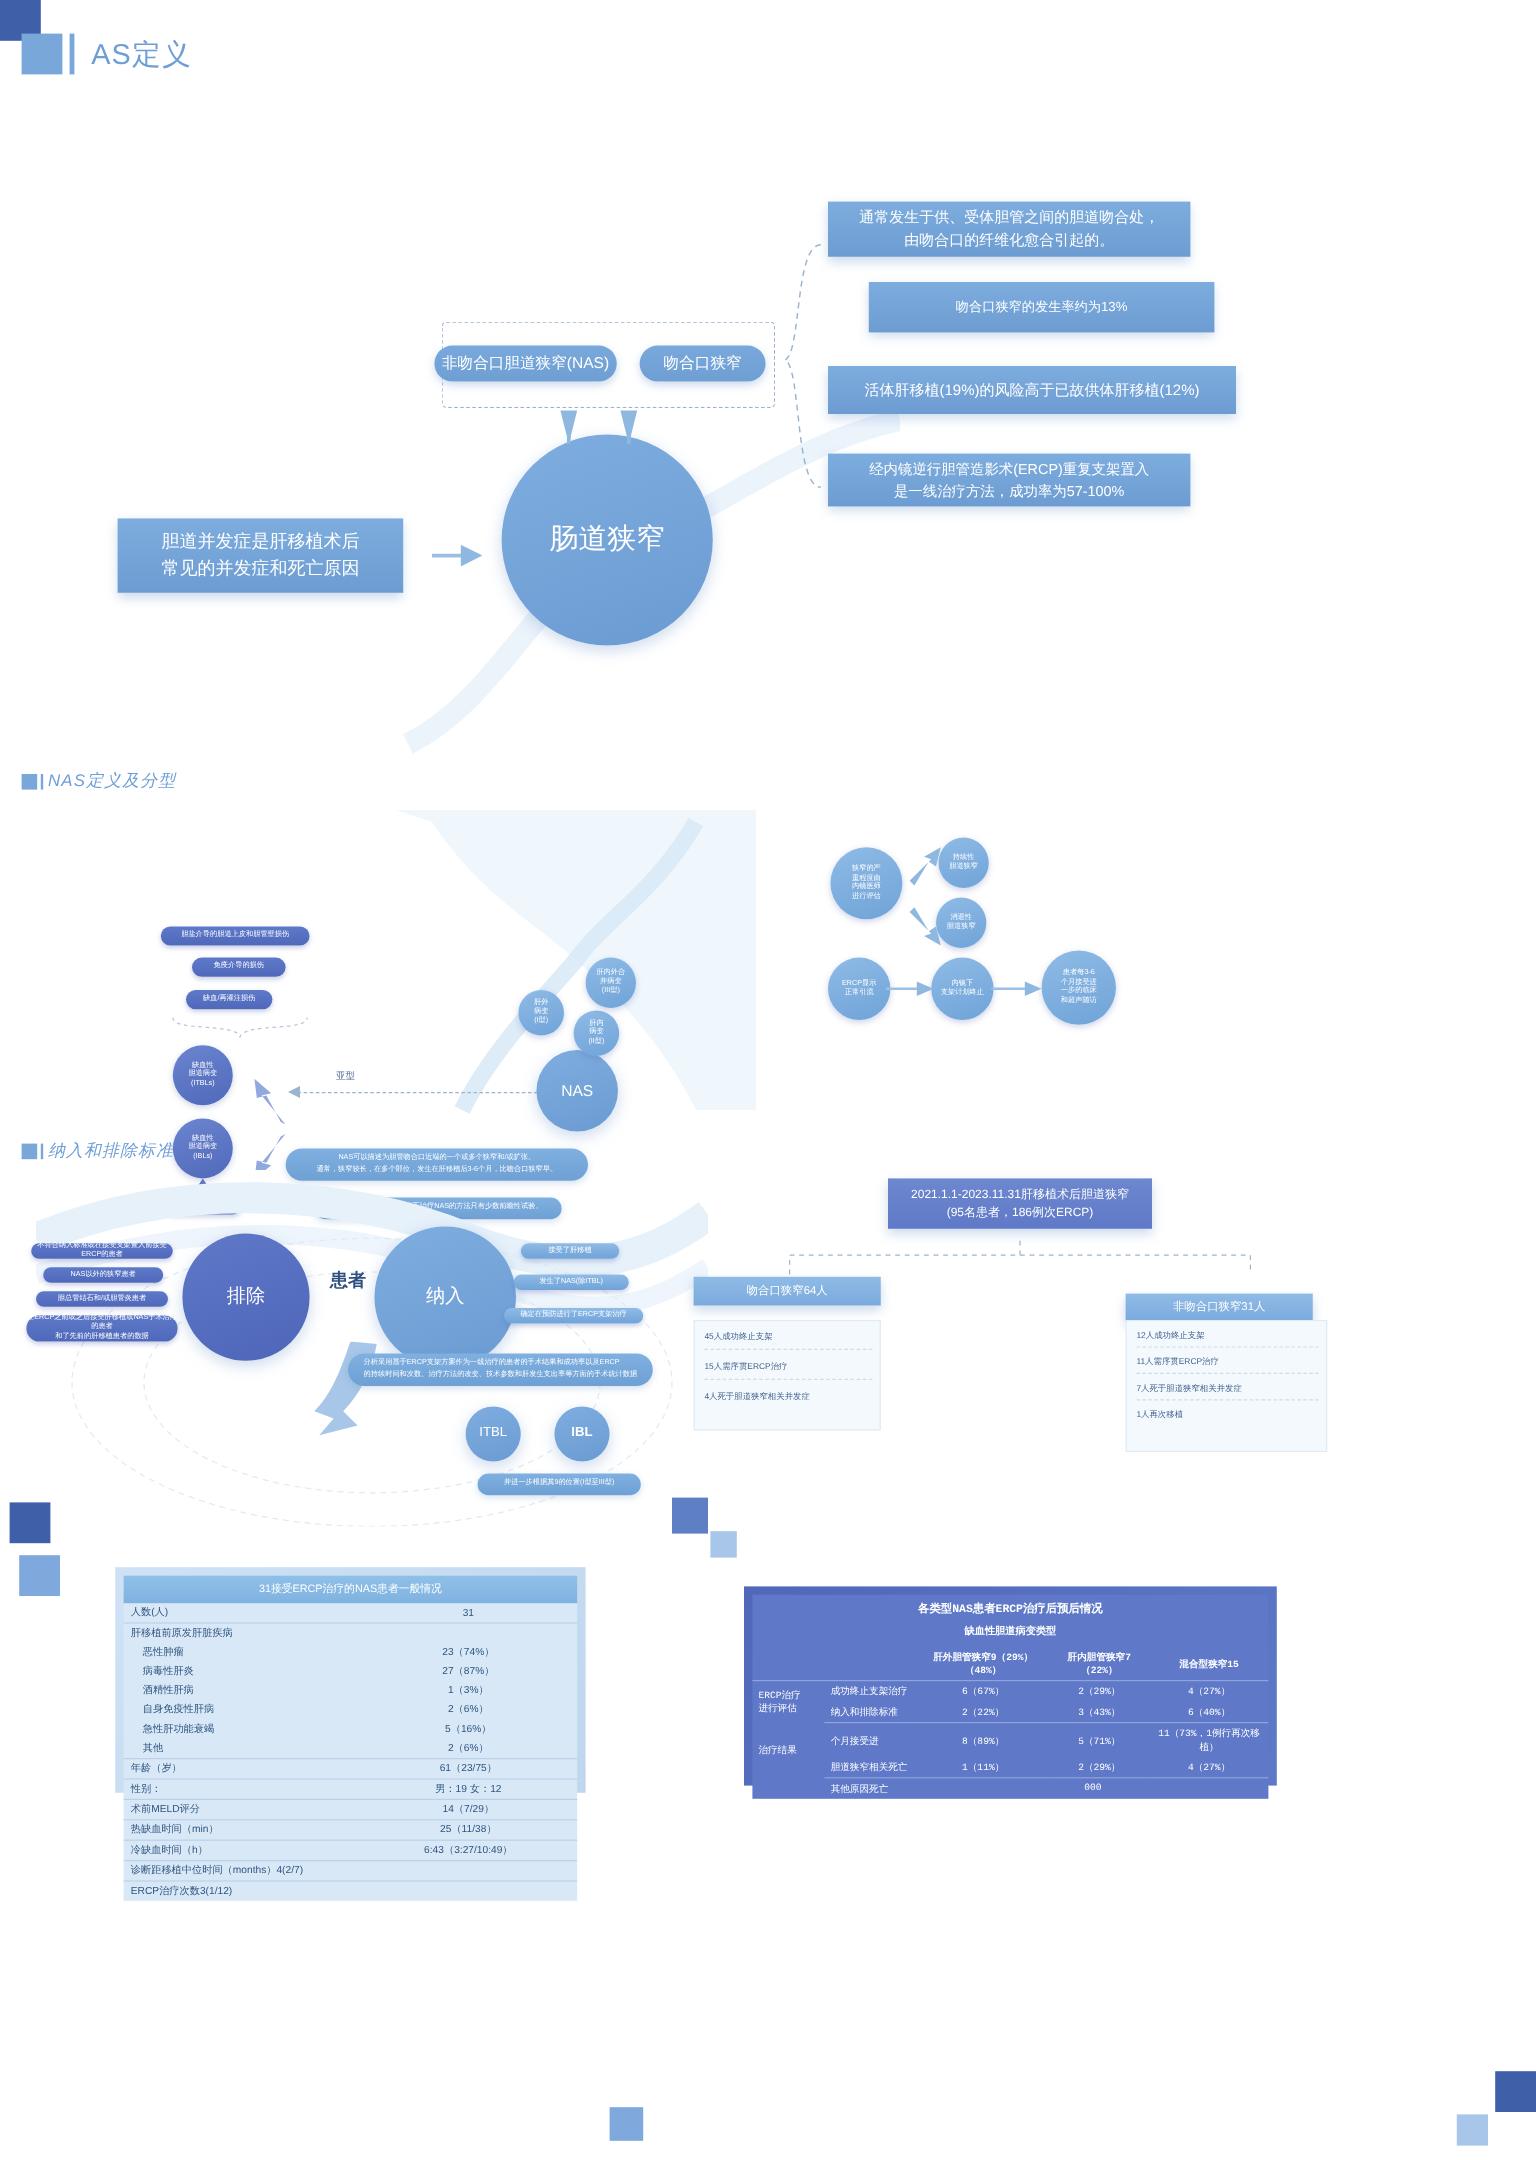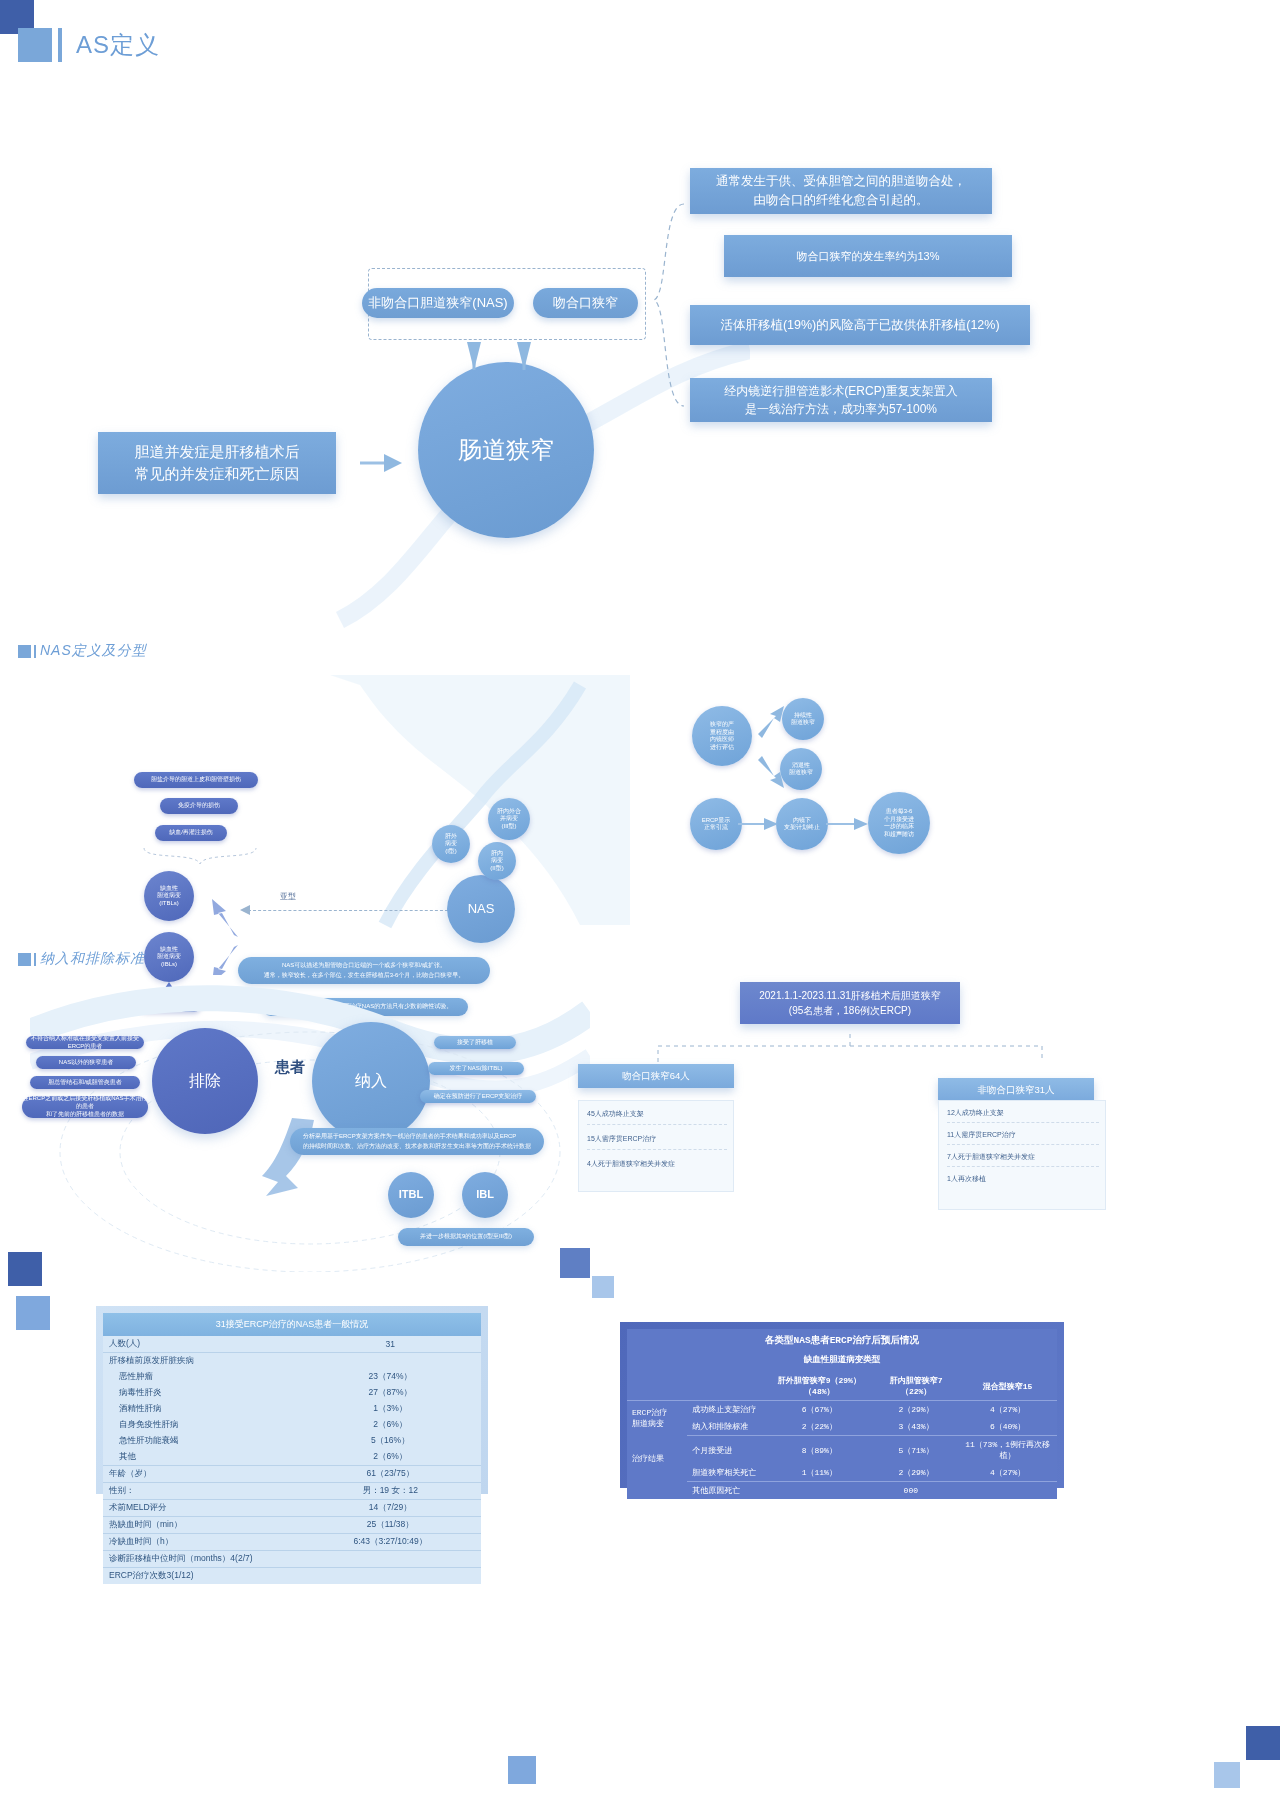--- a/index.html
+++ b/index.html
@@ -283,21 +283,21 @@
     <div class="mini-pill" style="left:428px; top:122px; width:96px; height:13px; background:linear-gradient(180deg,#8fbbe6,#6fa3d8);">发生了NAS(除ITBL)</div>
     <div class="mini-pill" style="left:420px; top:150px; width:116px; height:13px; background:linear-gradient(180deg,#8fbbe6,#6fa3d8);">确定在预防进行了ERCP支架治疗</div>
 
     <svg class="axis-free" style="left:252px; top:178px; width:90px; height:84px;" viewBox="0 0 90 84">
       <path d="M40,0 C30,30 22,46 10,58 L26,64 L14,78 L46,70 L34,58 C48,44 58,24 62,2 Z" fill="#9dc0e6" opacity=".9"></path>
     </svg>
 
     <div class="note" style="left:290px; top:188px; width:254px; white-space:pre-line; text-align:left;">分析采用基于ERCP支架方案作为一线治疗的患者的手术结果和成功率以及ERCP
 的持续时间和次数、治疗方法的改变、技术参数和肝发生支出率等方面的手术统计数据</div>
 
-    <div class="circle" style="left:388px; top:232px; width:46px; height:46px; font-size:11px; font-weight:bold;">ITBL</div>
+    <div class="circle" style="left:388px; top:232px; width:46px; height:46px; font-size:11px; font-weight:normal;">ITBL</div>
     <div class="circle" style="left:462px; top:232px; width:46px; height:46px; font-size:11px; font-weight:bold;">IBL</div>
     <div class="note" style="left:398px; top:288px; width:136px;">并进一步根据其9的位置(I型至III型)</div>
 
     <div class="rrect" style="left:740px; top:42px; width:220px; height:42px; font-size:10px; white-space:pre-line;
                               background:linear-gradient(180deg,#6d88ce,#5f79c8);">2021.1.1-2023.11.31肝移植术后胆道狭窄
 (95名患者，186例次ERCP)</div>
 
     <svg class="axis-free" style="left:650px; top:86px; width:400px; height:40px;" viewBox="0 0 400 40">
       <path d="M8,36 L8,20 L200,20 L200,6 M200,20 L392,20 L392,36" fill="none" stroke="#9ab4cf" stroke-width="1" stroke-dasharray="4,4"></path>
     </svg>
@@ -416,21 +416,21 @@
           <th style="width:14%"></th>
             <th style="width:18%"></th>
           <th>肝外胆管狭窄9（29%）（48%）</th>
           <th>肝内胆管狭窄7（22%）</th>
           <th>混合型狭窄15</th>
         </tr>
       </thead>
       <tbody>
         <tr>
           <td rowspan="2" class="lbl" style="white-space:pre-line">ERCP治疗
-胆道病变</td>
+进行评估</td>
           <td class="lbl">成功终止支架治疗</td>
           <td>6（67%）</td>
           <td>2（29%）</td>
           <td>4（27%）</td>
         </tr>
         <tr class="hr">
           <td class="lbl">纳入和排除标准</td>
           <td>2（22%）</td>
           <td>3（43%）</td>
           <td>6（40%）</td>

